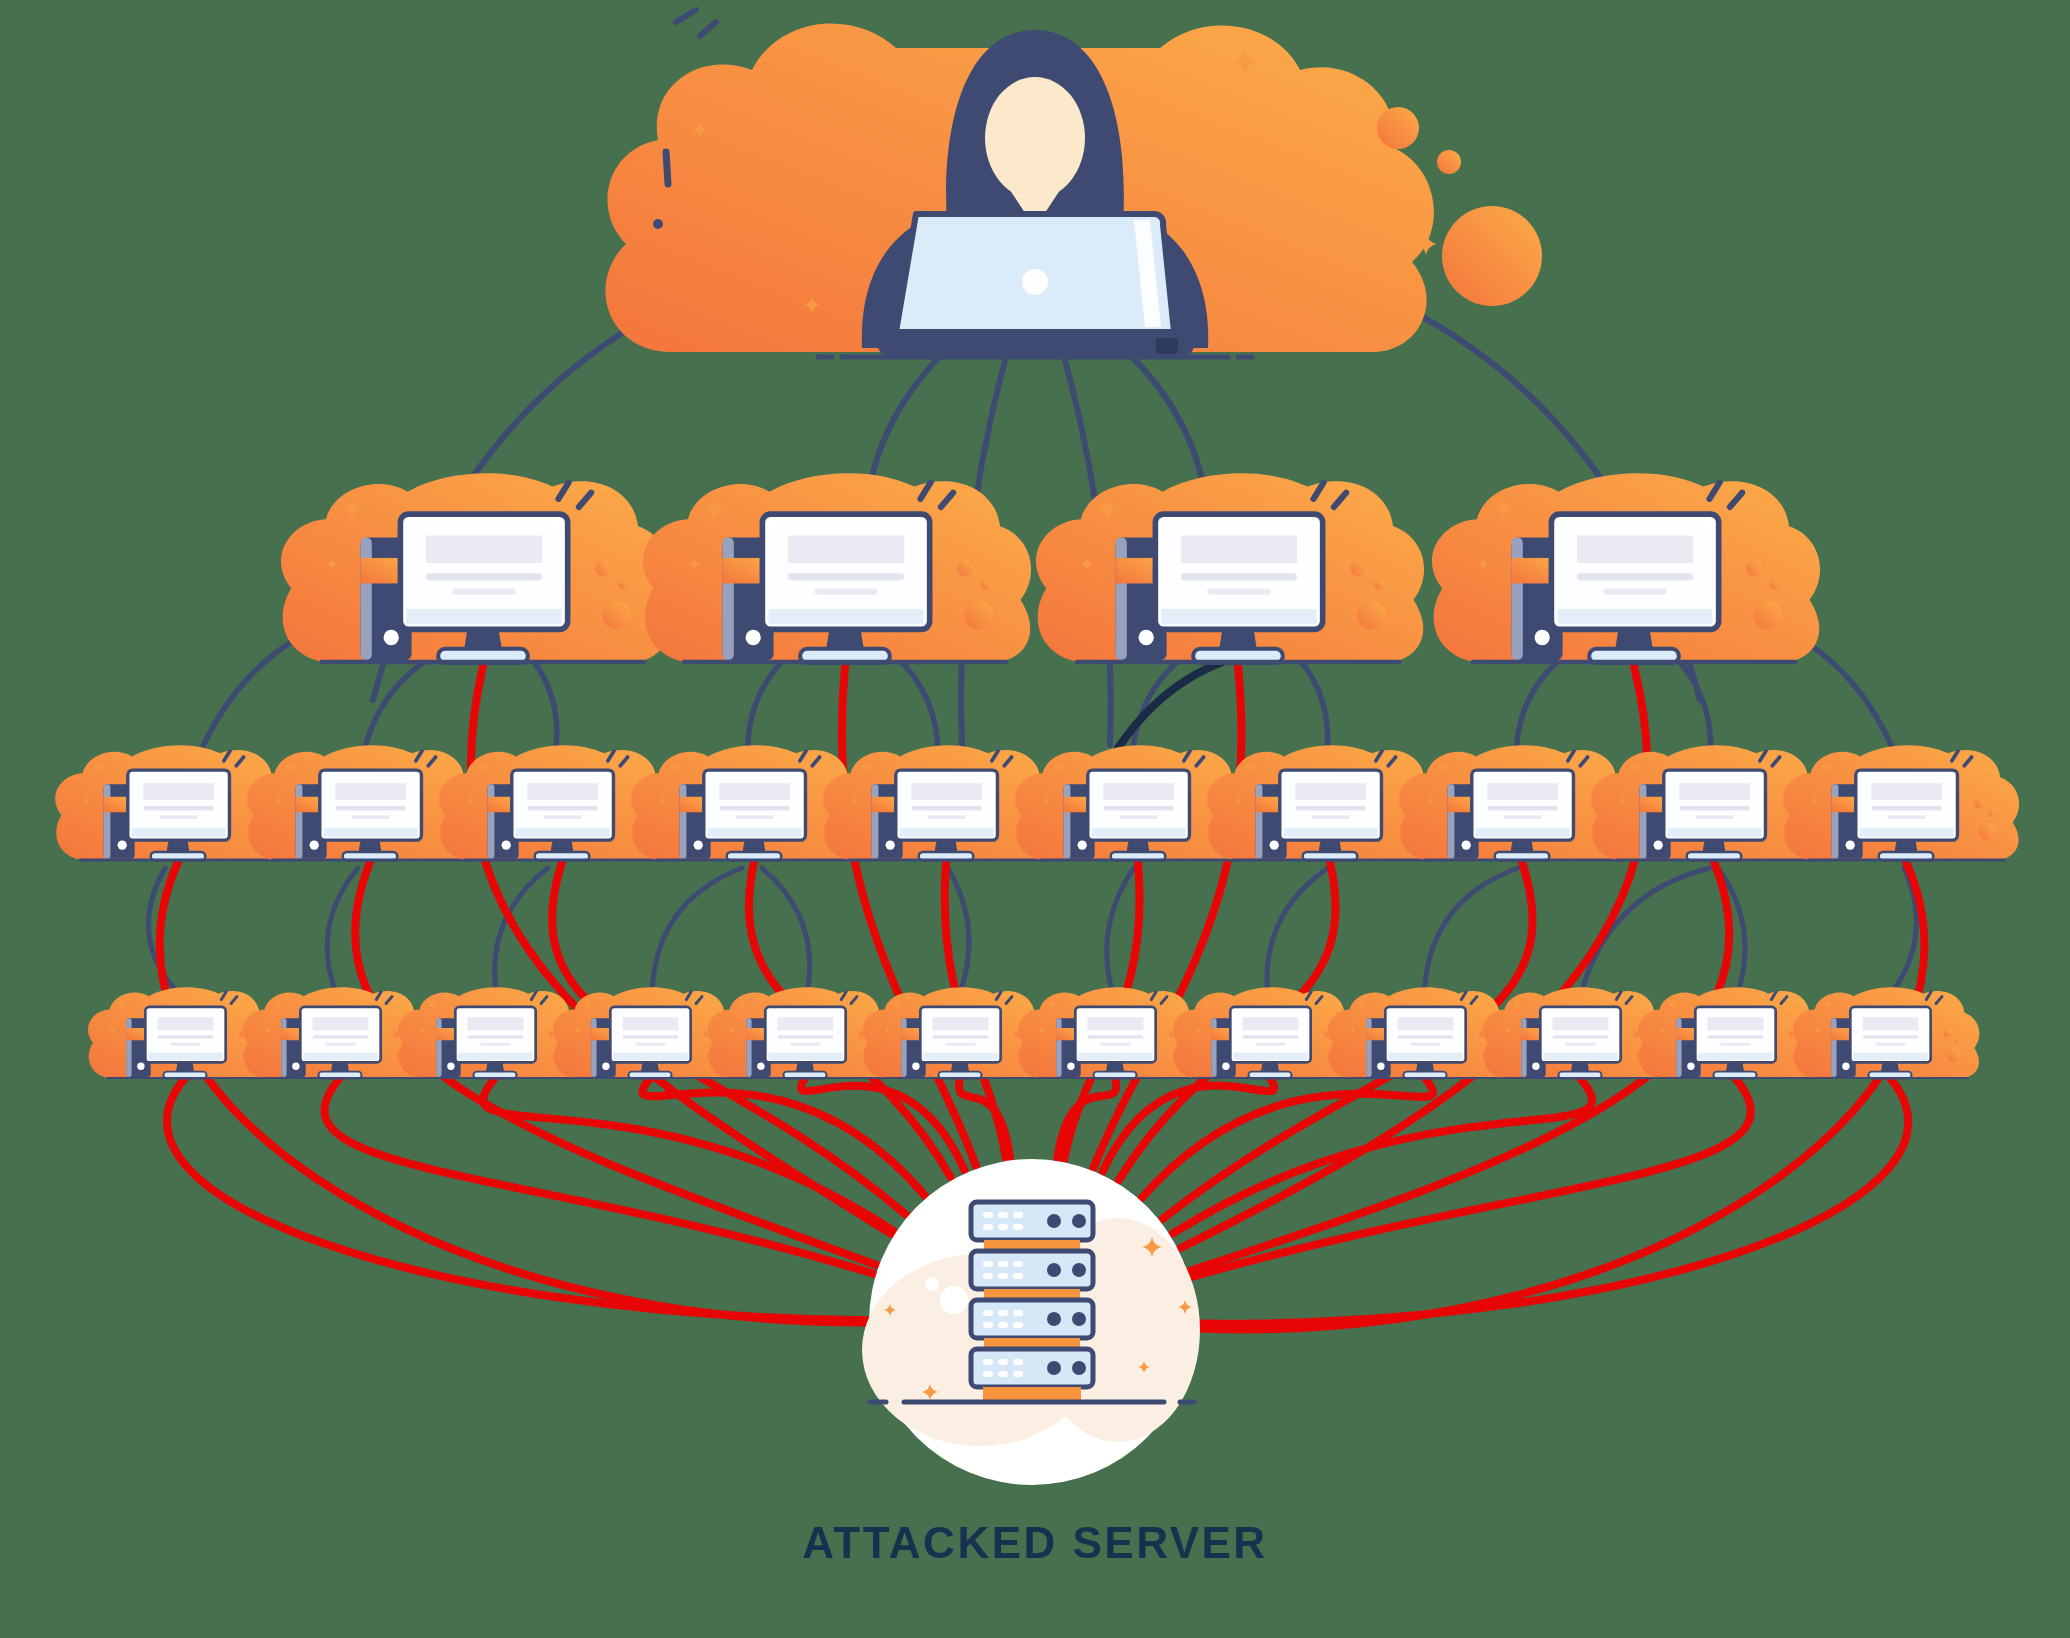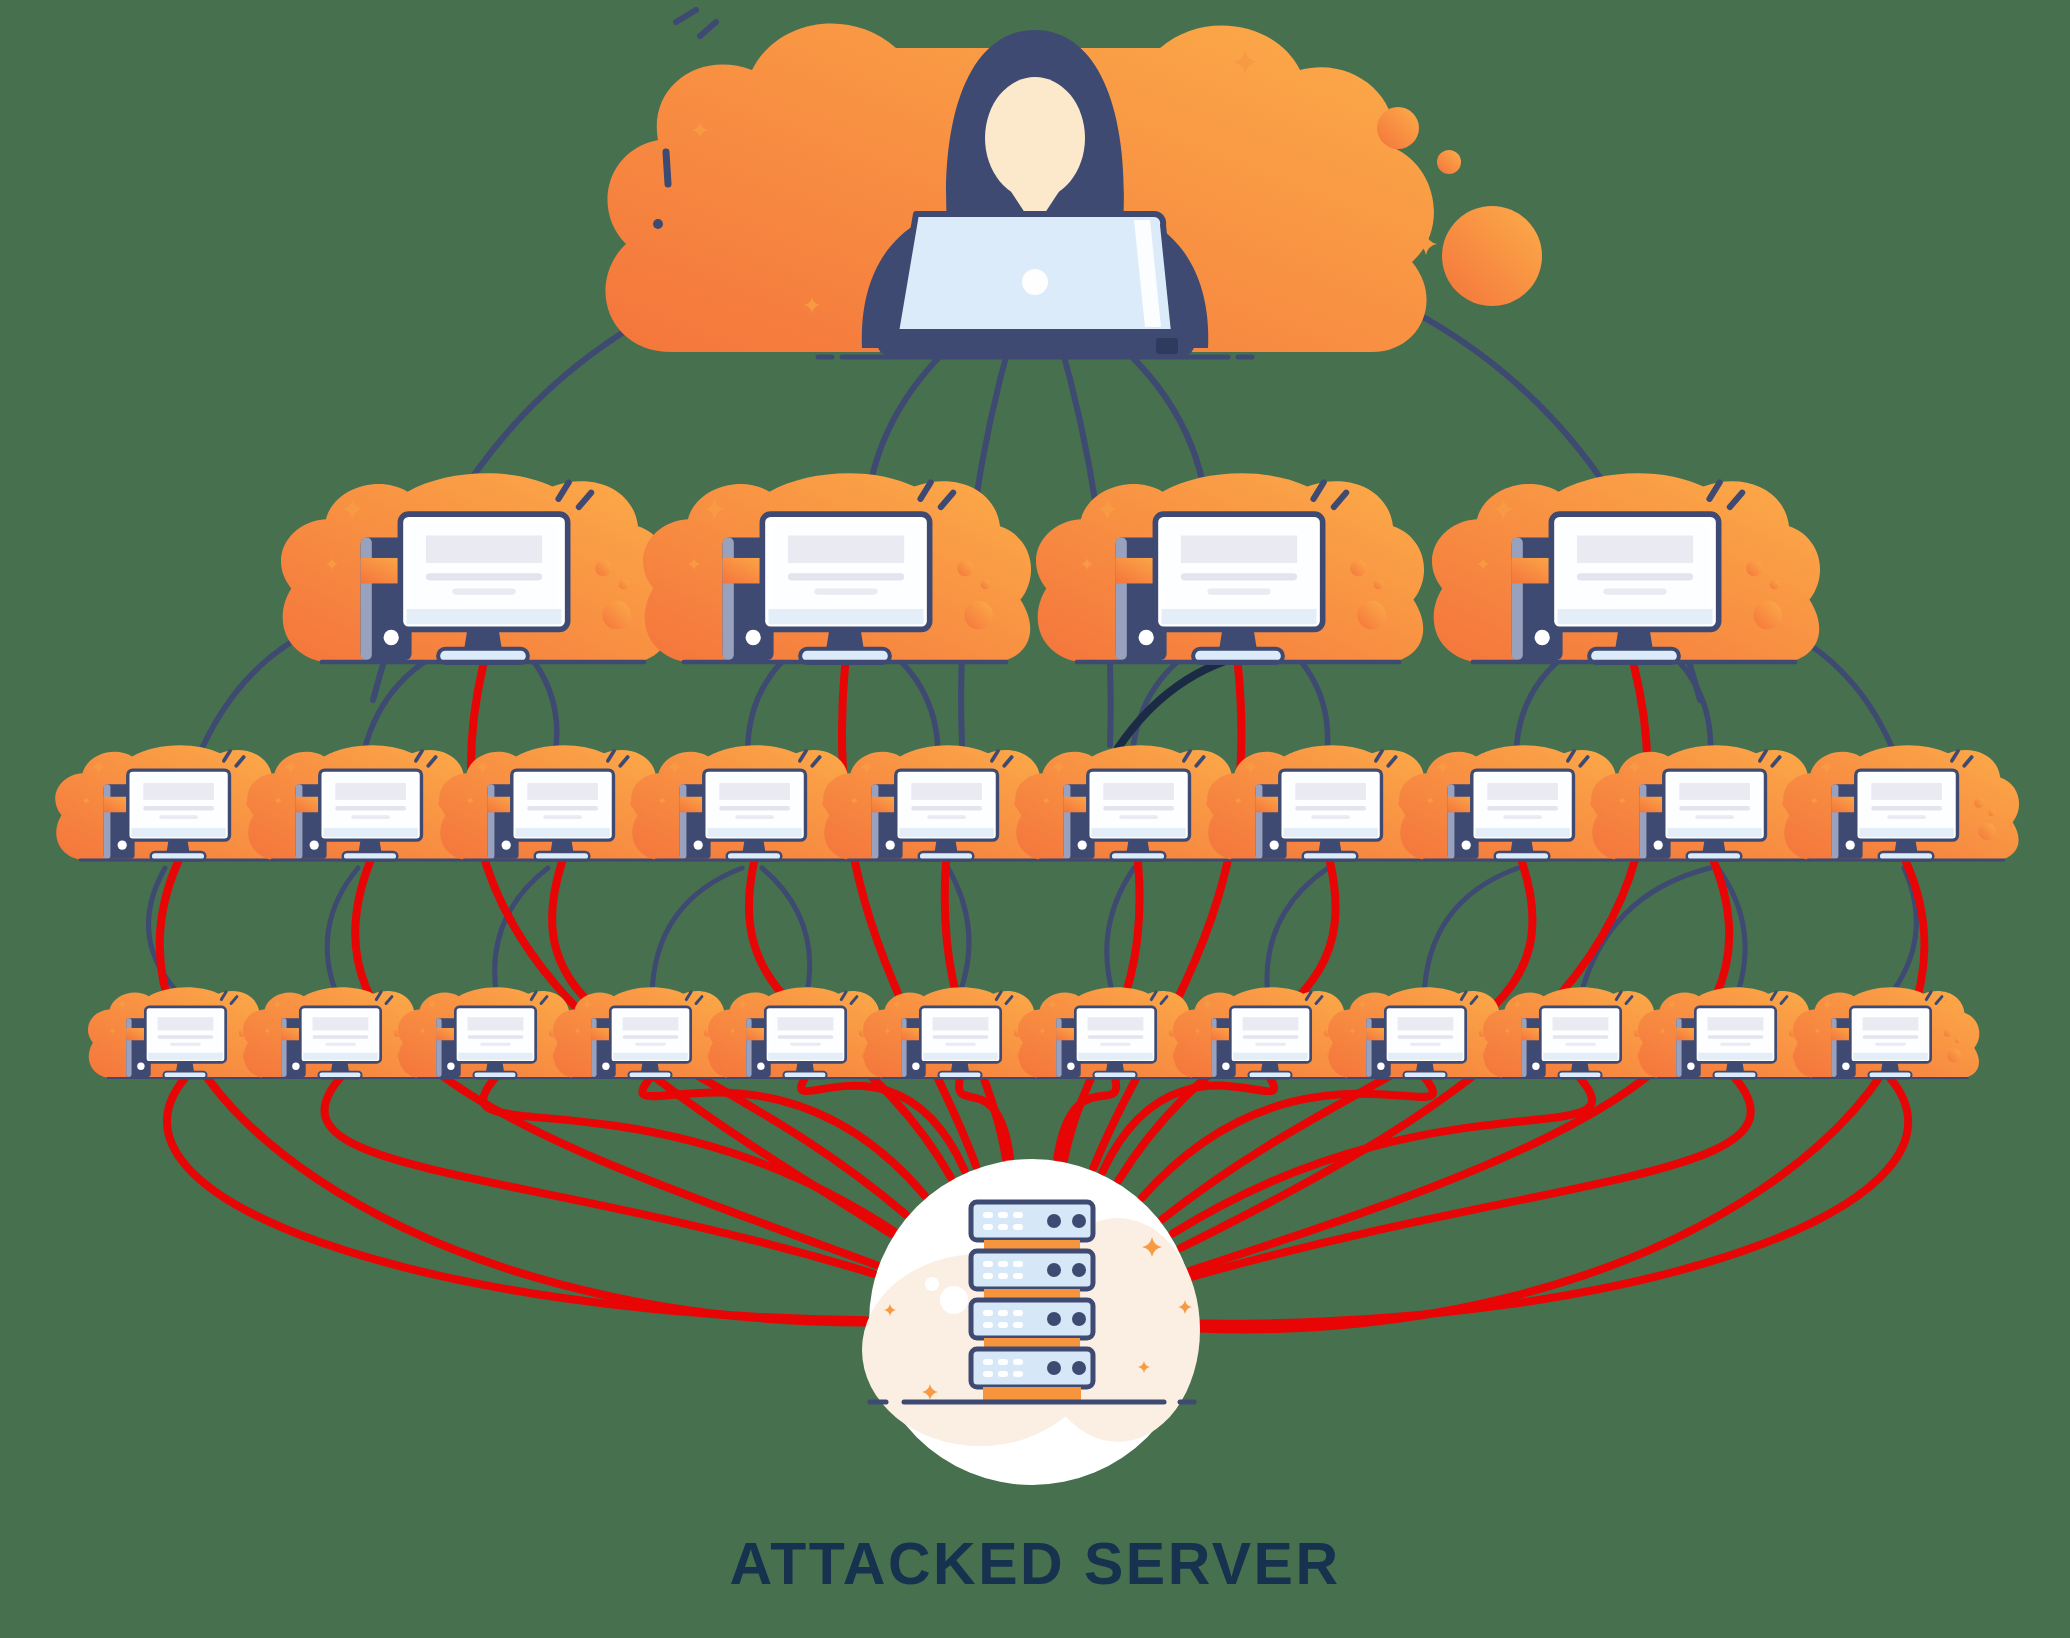--- a/index.html
+++ b/index.html
@@ -1,22 +1,22 @@
 <!DOCTYPE html>
 <html><head>
 <meta charset="utf-8">
 <style>
   html,body{margin:0;padding:0;}
   body{font-family:"Liberation Sans", sans-serif; user-select:none;}
   #stage{position:relative; width:2070px; height:1638px; overflow:hidden;}
   #diagram-svg{position:absolute; left:0; top:0;}
   #server-label{
     position:absolute; left:0; top:1518px; width:100%;
-    text-align:center; font-weight:700; font-size:59px;
-    letter-spacing:2.5px; color:#16324F;margin-top:12px;
+    text-align:center; font-weight:700; font-size:44px;
+    letter-spacing:2.5px; color:#16324F;
   }
 </style>
 </head>
 <body>
 
 <div id="stage">
   <svg id="diagram-svg" xmlns="http://www.w3.org/2000/svg" width="2070" height="1638" viewBox="0 0 2070 1638">
       <rect x="0" y="0" width="2070" height="1638" fill="#47704E"></rect>
   <defs>
     <linearGradient id="gOr" x1="0" y1="1" x2="1" y2="0">

